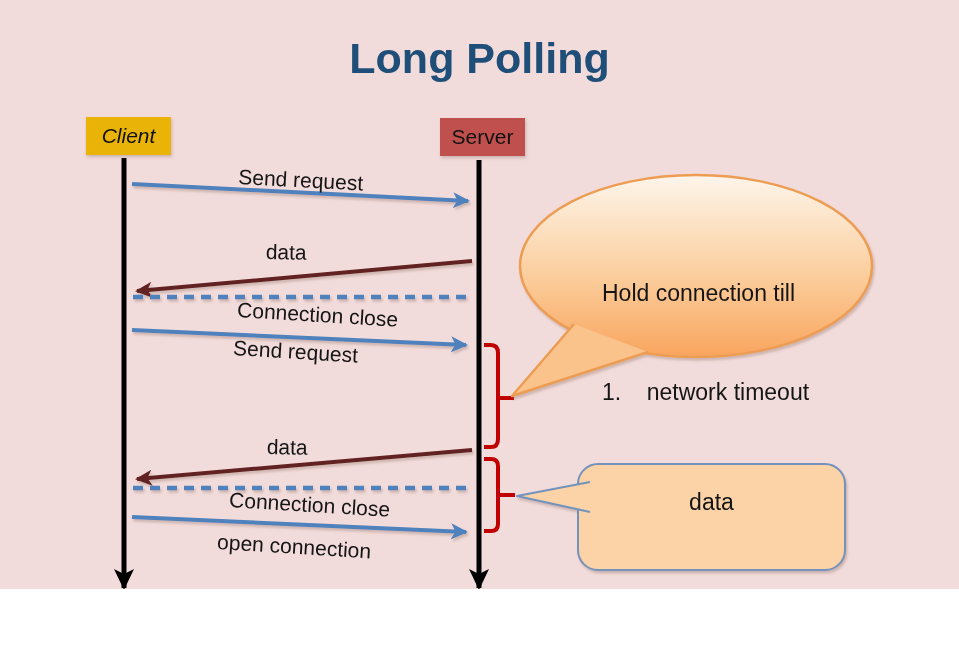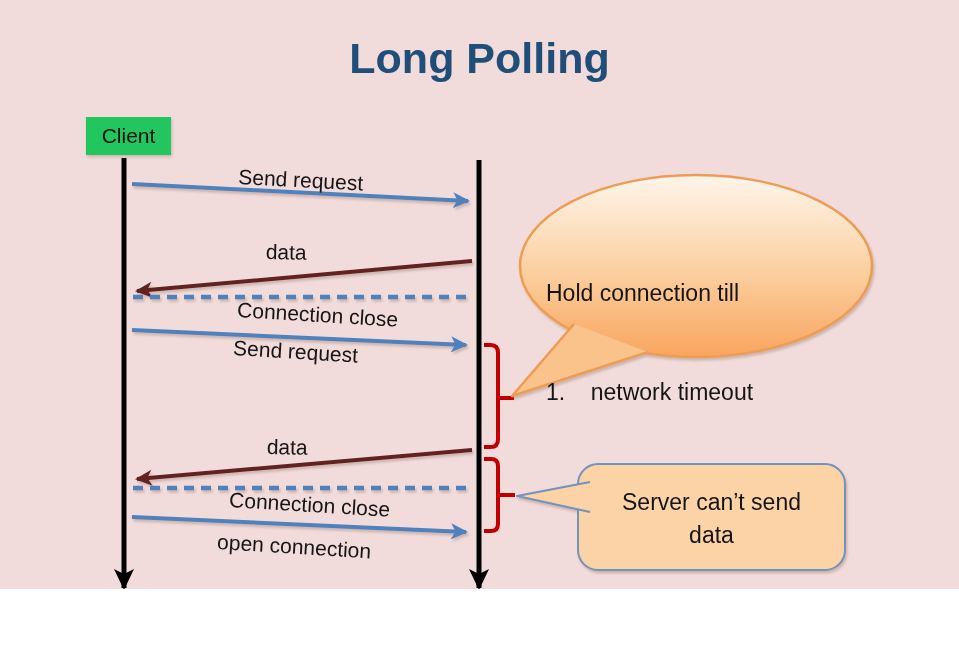--- a/index.html
+++ b/index.html
@@ -39,22 +39,25 @@
   }
   .callout-text.centered{text-align:center;white-space:normal;}
 </style>
 </head>
 <body>
 
 <div id="slide" style="background: rgb(242, 220, 219);">
 
   <div class="title" style="color: rgb(31, 78, 121);">Long Polling</div>
 
-  <div class="actor client" style="background: #22c55e;">
+  <div class="actor client" style="background: #eab308; font-style: italic;">
     <span>Client</span>
+  </div>
+  <div class="actor server" style="background: rgb(192, 80, 77);">
+    <span>Server</span>
   </div>
 
   <svg class="layer" width="959" height="647" viewBox="0 0 959 647">
     <defs>
       <marker id="mBlue" markerUnits="userSpaceOnUse" markerWidth="22" markerHeight="18" refX="15" refY="8" orient="auto">
         <path d="M0,0 L17,8 L0,16 L4.5,8 Z" fill="#4F81BD"></path>
       </marker>
       <marker id="mMaroon" markerUnits="userSpaceOnUse" markerWidth="22" markerHeight="18" refX="15" refY="8" orient="auto">
         <path d="M0,0 L17,8 L0,16 L4.5,8 Z" fill="#632423"></path>
       </marker>
@@ -104,22 +107,21 @@
   </svg>
 
   <div class="msg-label" style="left:239px;top:165px;transform:rotate(3deg);">Send request</div>
   <div class="msg-label" style="left:266px;top:240px;transform:rotate(1deg);">data</div>
   <div class="msg-label" style="left:238px;top:298px;transform:rotate(3.5deg);">Connection close</div>
   <div class="msg-label" style="left:234px;top:336px;transform:rotate(3.5deg);">Send request</div>
   <div class="msg-label" style="left:267px;top:435px;transform:rotate(1deg);">data</div>
   <div class="msg-label" style="left:230px;top:488px;transform:rotate(3.5deg);">Connection close</div>
   <div class="msg-label" style="left:218px;top:530px;transform:rotate(3.5deg);">open connection</div>
 
-  <div class="callout-text" style="left:546px;top:211px;">
+  <div class="callout-text" style="left:602px;top:211px;">
     <div>Hold connection till</div>
     <div>1.    network timeout</div>
   </div>
   <div class="callout-text centered" style="left:578px;top:486px;width:267px;">
-    <div>Server can’t send</div>
     <div>data</div>
   </div>
 
 </div>
 
 </body></html>

